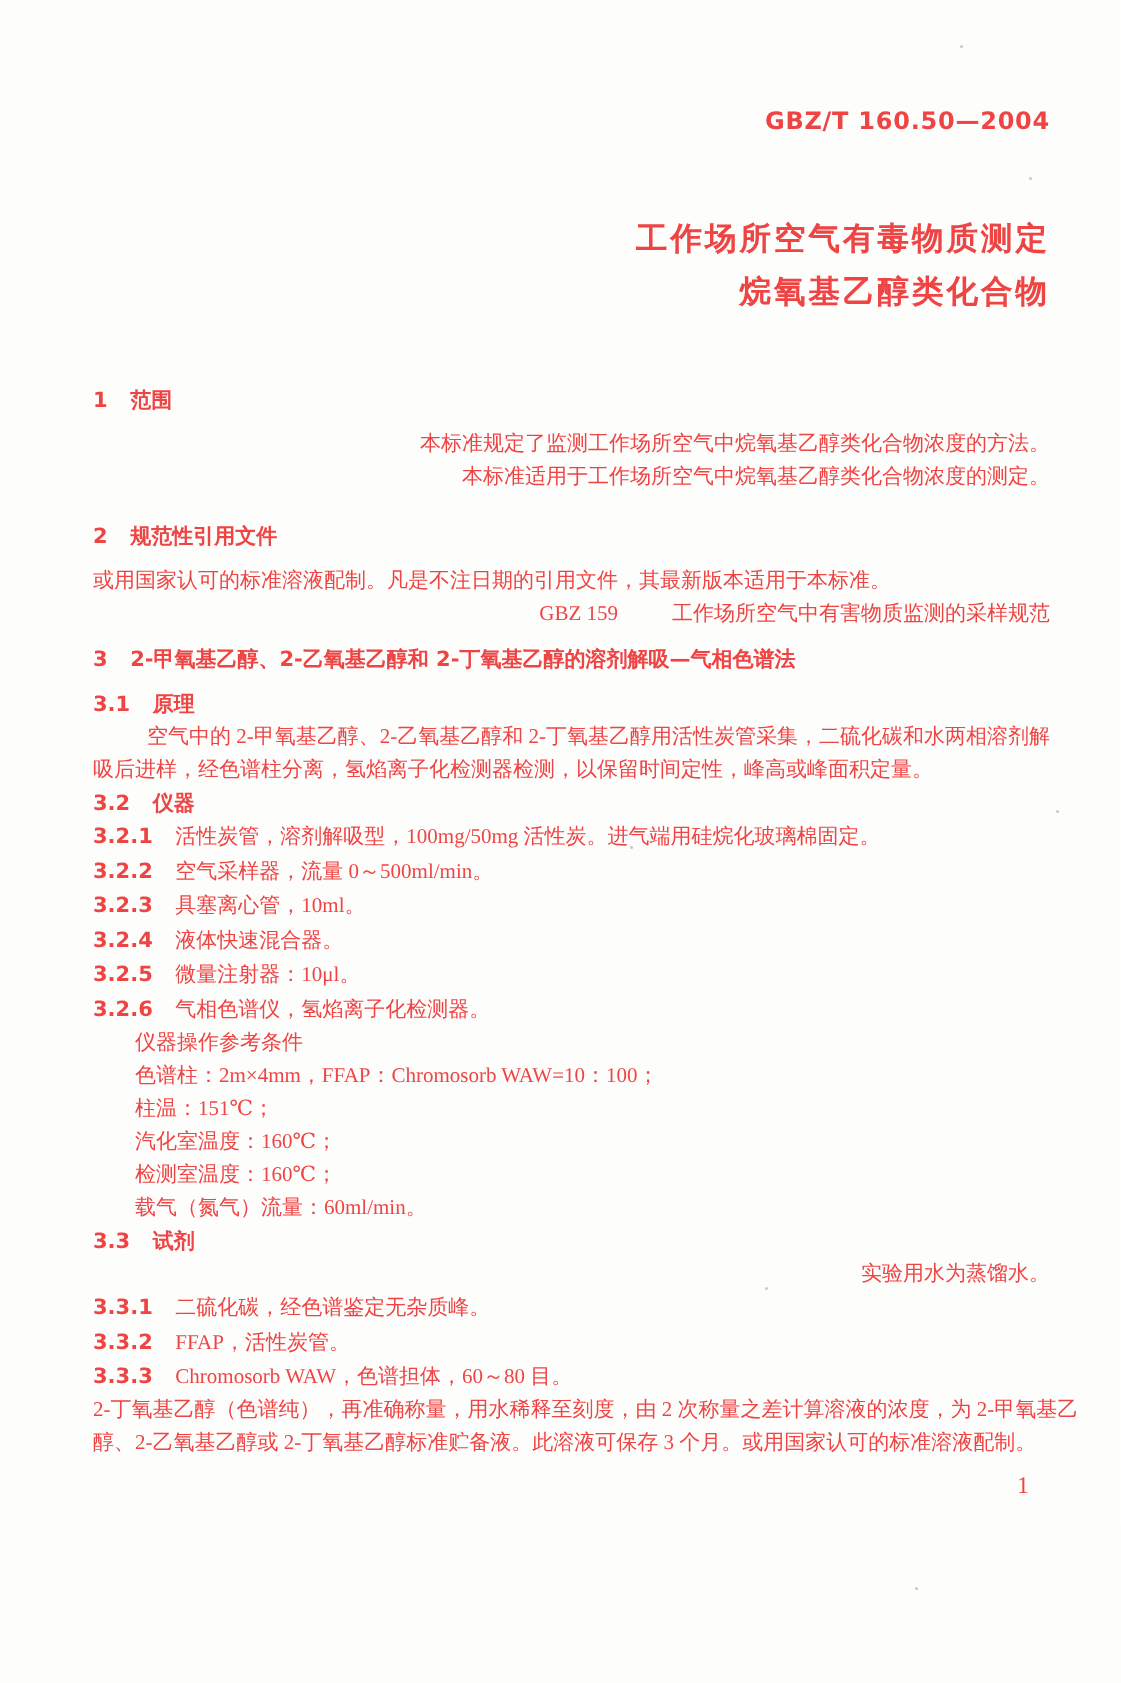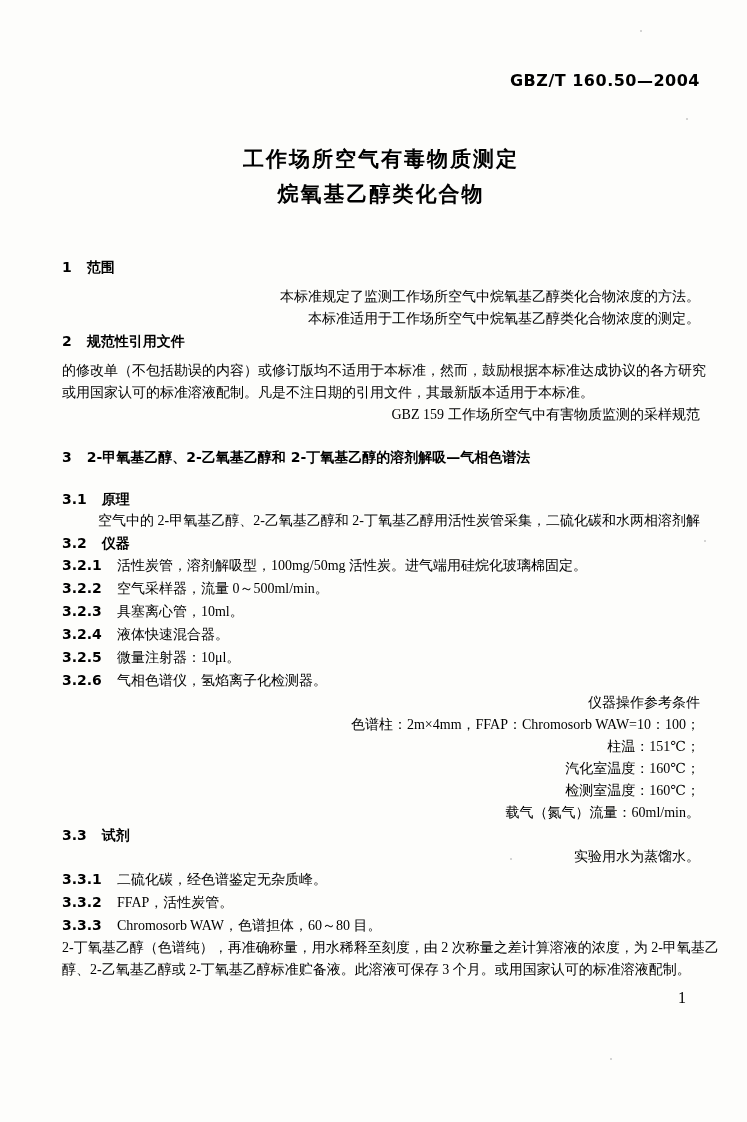--- a/index.html
+++ b/index.html
@@ -4,34 +4,34 @@
 <style>
   html,body{margin:0;padding:0;background:#ffffff;}
   .page{
     position:relative;
     width:747px;height:1122px;
     background:#fdfdfb;
     box-sizing:border-box;
     padding:0 47px 0 62px;
     overflow:hidden;
     font-family:"Liberation Serif","DejaVu Serif",serif;
-    color:#000000;
+    color:#ef4444;
   }
   .code{
     margin-top:71px;
     text-align:right;
     font-family:"DejaVu Sans","Liberation Sans",sans-serif;
     font-weight:700;
     font-size:16px;
     letter-spacing:.5px;
   }
   .title{
     margin-top:52px;
     margin-bottom:44px;
-    text-align:center;
+    text-align:right;
     font-family:"DejaVu Sans","Liberation Sans",sans-serif;
     font-weight:700;
     font-size:21px;
     line-height:35px;
     letter-spacing:2px;
   }
   .line{
     font-size:14px;
     line-height:22px;
     white-space:nowrap;
@@ -42,26 +42,26 @@
   }
   .num{
     display:inline-block;
     margin-right:15px;
     font-family:"DejaVu Sans","Liberation Sans",sans-serif;
     font-weight:700;
   }
   .ref .num{
     font-family:"Liberation Serif","DejaVu Serif",serif;
     font-weight:400;
-    margin-right:4px;
+    margin-right:36px;
   }
   .ind{padding-left:28px;text-align:right;}
-  .sub{padding-left:28px;text-align:right;}
-  .mt17{}
-  .mt8{margin-top:20px;}
+  .sub{padding-left:28px;}
+  .mt17{margin-top:17px;}
+  .mt8{margin-top:8px;}
   .mb8{margin-bottom:8px;}
   .pagenum{
     margin-top:6px;
     text-align:right;
     padding-right:14px;
     font-size:16px;
     line-height:22px;
   }
   .speck{
     position:absolute;
@@ -81,28 +81,28 @@
   <div class="title">
     <div>工作场所空气有毒物质测定</div>
     <div>烷氧基乙醇类化合物</div>
   </div>
 
   <div class="line h mb8"><span class="num">1</span><span>范围</span></div>
   <div class="line ind">本标准规定了监测工作场所空气中烷氧基乙醇类化合物浓度的方法。</div>
   <div class="line ind">本标准适用于工作场所空气中烷氧基乙醇类化合物浓度的测定。</div>
 
   <div class="line h mt17 mb8"><span class="num">2</span><span>规范性引用文件</span></div>
-  <div class="line">的修改单（不包括勘误的内容）或修订版均不适用于本标准，然而，鼓励根据本标准达成协议的各方研究</div>
   <div class="line">或用国家认可的标准溶液配制。凡是不注日期的引用文件，其最新版本适用于本标准。</div>
   <div class="line ind ref"><span class="num">GBZ 159</span><span>工作场所空气中有害物质监测的采样规范</span></div>
 
   <div class="line h mt8 mb8"><span class="num">3</span><span>2-甲氧基乙醇、2-乙氧基乙醇和 2-丁氧基乙醇的溶剂解吸—气相色谱法</span></div>
 
   <div class="line h mt8"><span class="num">3.1</span><span>原理</span></div>
   <div class="line ind">空气中的 2-甲氧基乙醇、2-乙氧基乙醇和 2-丁氧基乙醇用活性炭管采集，二硫化碳和水两相溶剂解</div>
+  <div class="line">吸后进样，经色谱柱分离，氢焰离子化检测器检测，以保留时间定性，峰高或峰面积定量。</div>
 
   <div class="line h"><span class="num">3.2</span><span>仪器</span></div>
   <div class="line it"><span class="num">3.2.1</span><span>活性炭管，溶剂解吸型，100mg/50mg 活性炭。进气端用硅烷化玻璃棉固定。</span></div>
   <div class="line it"><span class="num">3.2.2</span><span>空气采样器，流量 0～500ml/min。</span></div>
   <div class="line it"><span class="num">3.2.3</span><span>具塞离心管，10ml。</span></div>
   <div class="line it"><span class="num">3.2.4</span><span>液体快速混合器。</span></div>
   <div class="line it"><span class="num">3.2.5</span><span>微量注射器：10μl。</span></div>
   <div class="line it"><span class="num">3.2.6</span><span>气相色谱仪，氢焰离子化检测器。</span></div>
 
   <div class="line sub">仪器操作参考条件</div>

